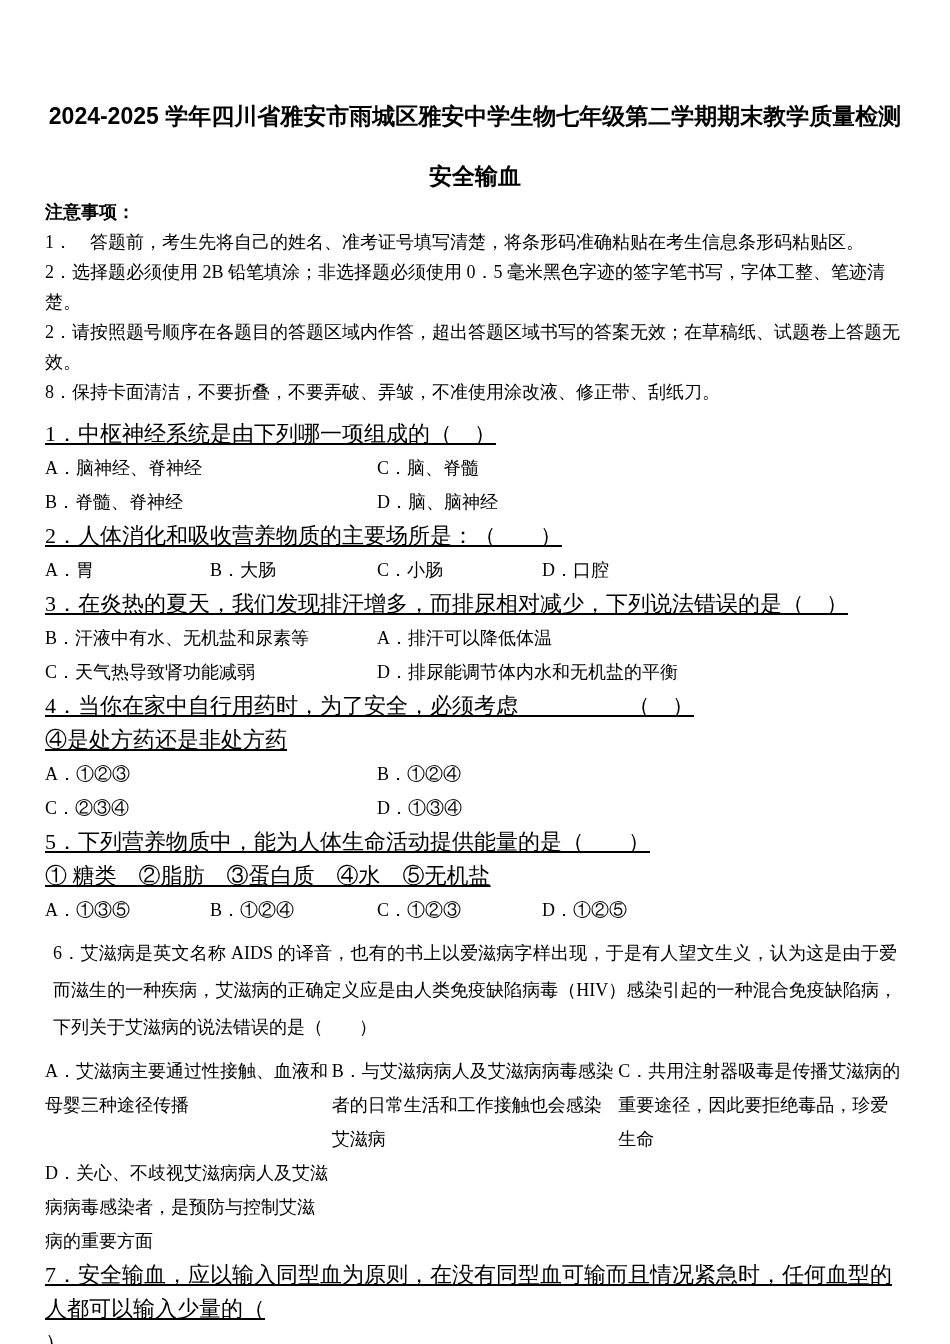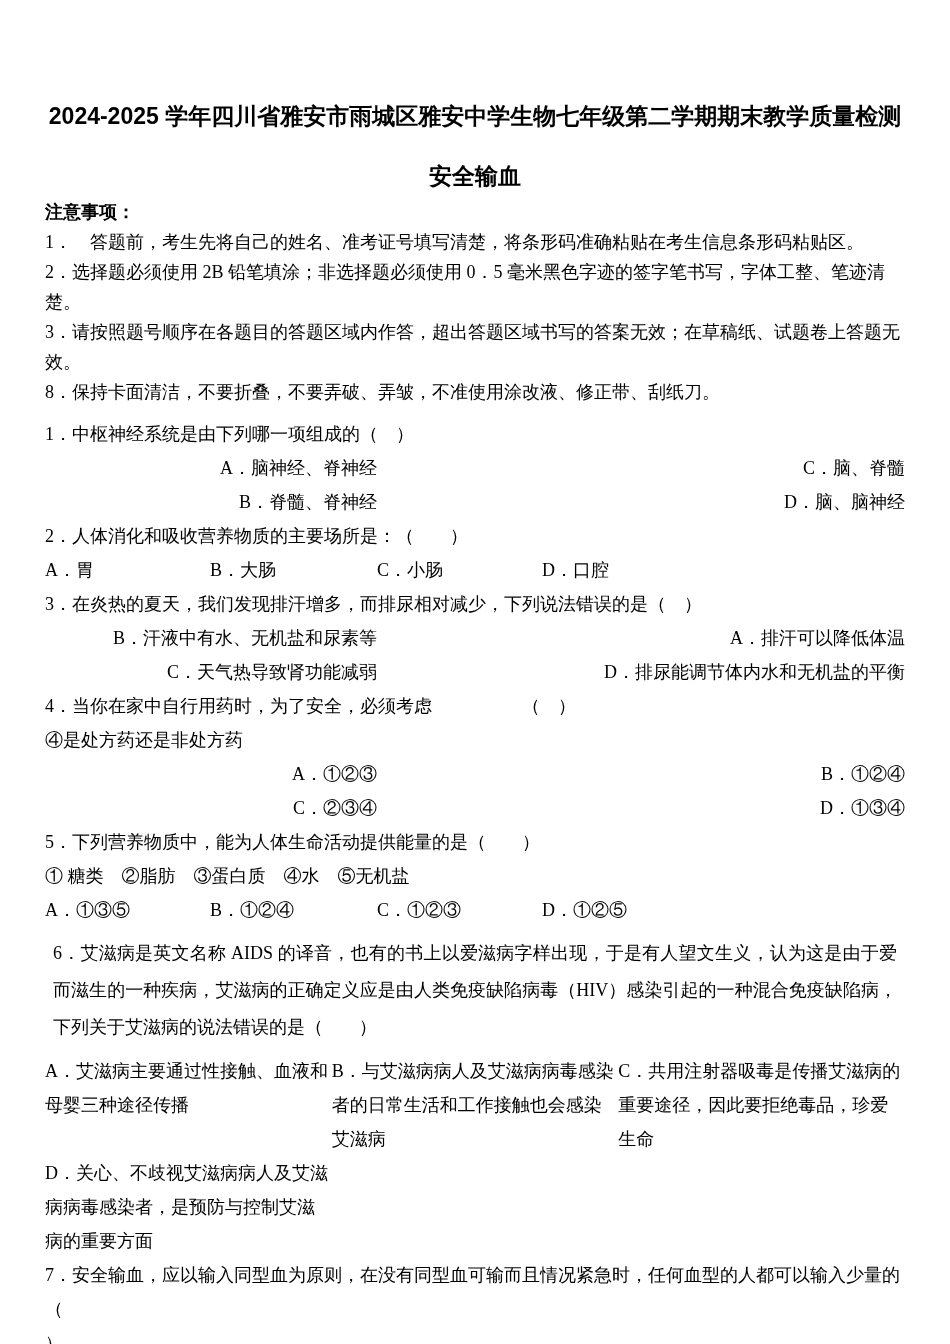--- a/index.html
+++ b/index.html
@@ -40,37 +40,38 @@
   .note {
     font-size: 18px;
     line-height: 30px;
     margin: 0;
     white-space: pre-wrap;
   }
   .questions {
     margin-top: 10px;
   }
   .qline {
-    font-size: 18px;
+    font-size: 22px;
     line-height: 34px;
     margin: 0;
     white-space: pre-wrap;
+    text-decoration: underline;
   }
   .qpara {
     font-size: 18px;
     line-height: 37px;
     margin: 8px;
     text-align: justify;
     white-space: pre-wrap;
   }
   .opts {
     display: grid;
     margin: 0;
   }
-  .opts.two-col  { grid-template-columns: 332px 1fr; text-align: right; }
+  .opts.two-col  { grid-template-columns: 332px 1fr; }
   .opts.four-col { grid-template-columns: 165px 167px 165px 1fr; }
   .opts.one-col  { grid-template-columns: 1fr 1fr 1fr; }
   .opt {
     font-size: 18px;
     line-height: 34px;
     margin: 0;
     white-space: pre-wrap;
   }
 </style>
 </head>
@@ -78,21 +79,21 @@
 
 <div class="page">
 
   <h1 class="title">2024-2025 学年四川省雅安市雨城区雅安中学生物七年级第二学期期末教学质量检测</h1>
   <h1 class="title subtitle">安全输血</h1>
 
   <div>
     <div class="notice-heading">注意事项：</div>
     <p class="note">1．　答题前，考生先将自己的姓名、准考证号填写清楚，将条形码准确粘贴在考生信息条形码粘贴区。</p>
     <p class="note">2．选择题必须使用 2B 铅笔填涂；非选择题必须使用 0．5 毫米黑色字迹的签字笔书写，字体工整、笔迹清楚。</p>
-    <p class="note">3．请按照题号顺序在各题目的答题区域内作答，超出答题区域书写的答案无效；在草稿纸、试题卷上答题无效。</p>
+    <p class="note">2．请按照题号顺序在各题目的答题区域内作答，超出答题区域书写的答案无效；在草稿纸、试题卷上答题无效。</p>
     <p class="note">8．保持卡面清洁，不要折叠，不要弄破、弄皱，不准使用涂改液、修正带、刮纸刀。</p>
   </div>
 
   <div class="questions">
 
     <section>
       <p class="qline">1．中枢神经系统是由下列哪一项组成的（　）</p>
       <div class="opts two-col">
         <p class="opt">A．脑神经、脊神经</p>
         <p class="opt">C．脑、脊髓</p>

